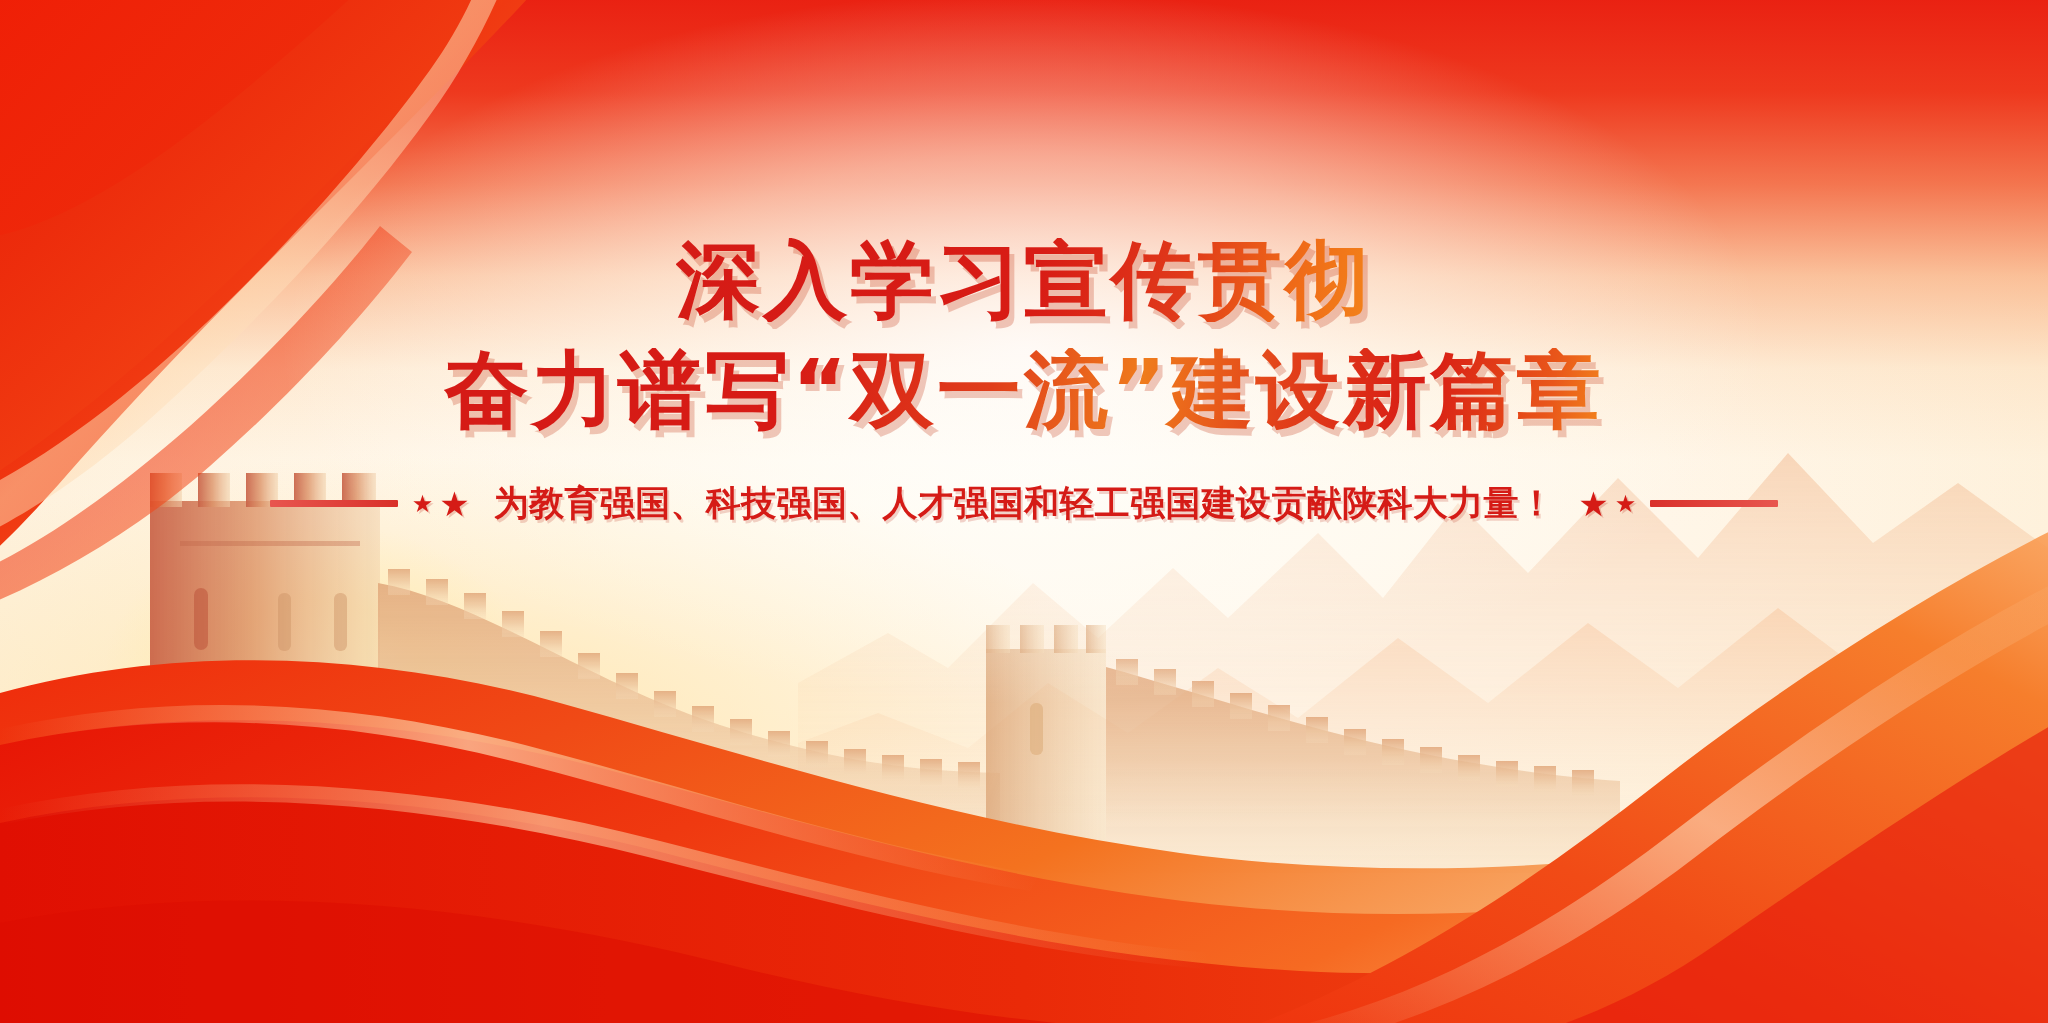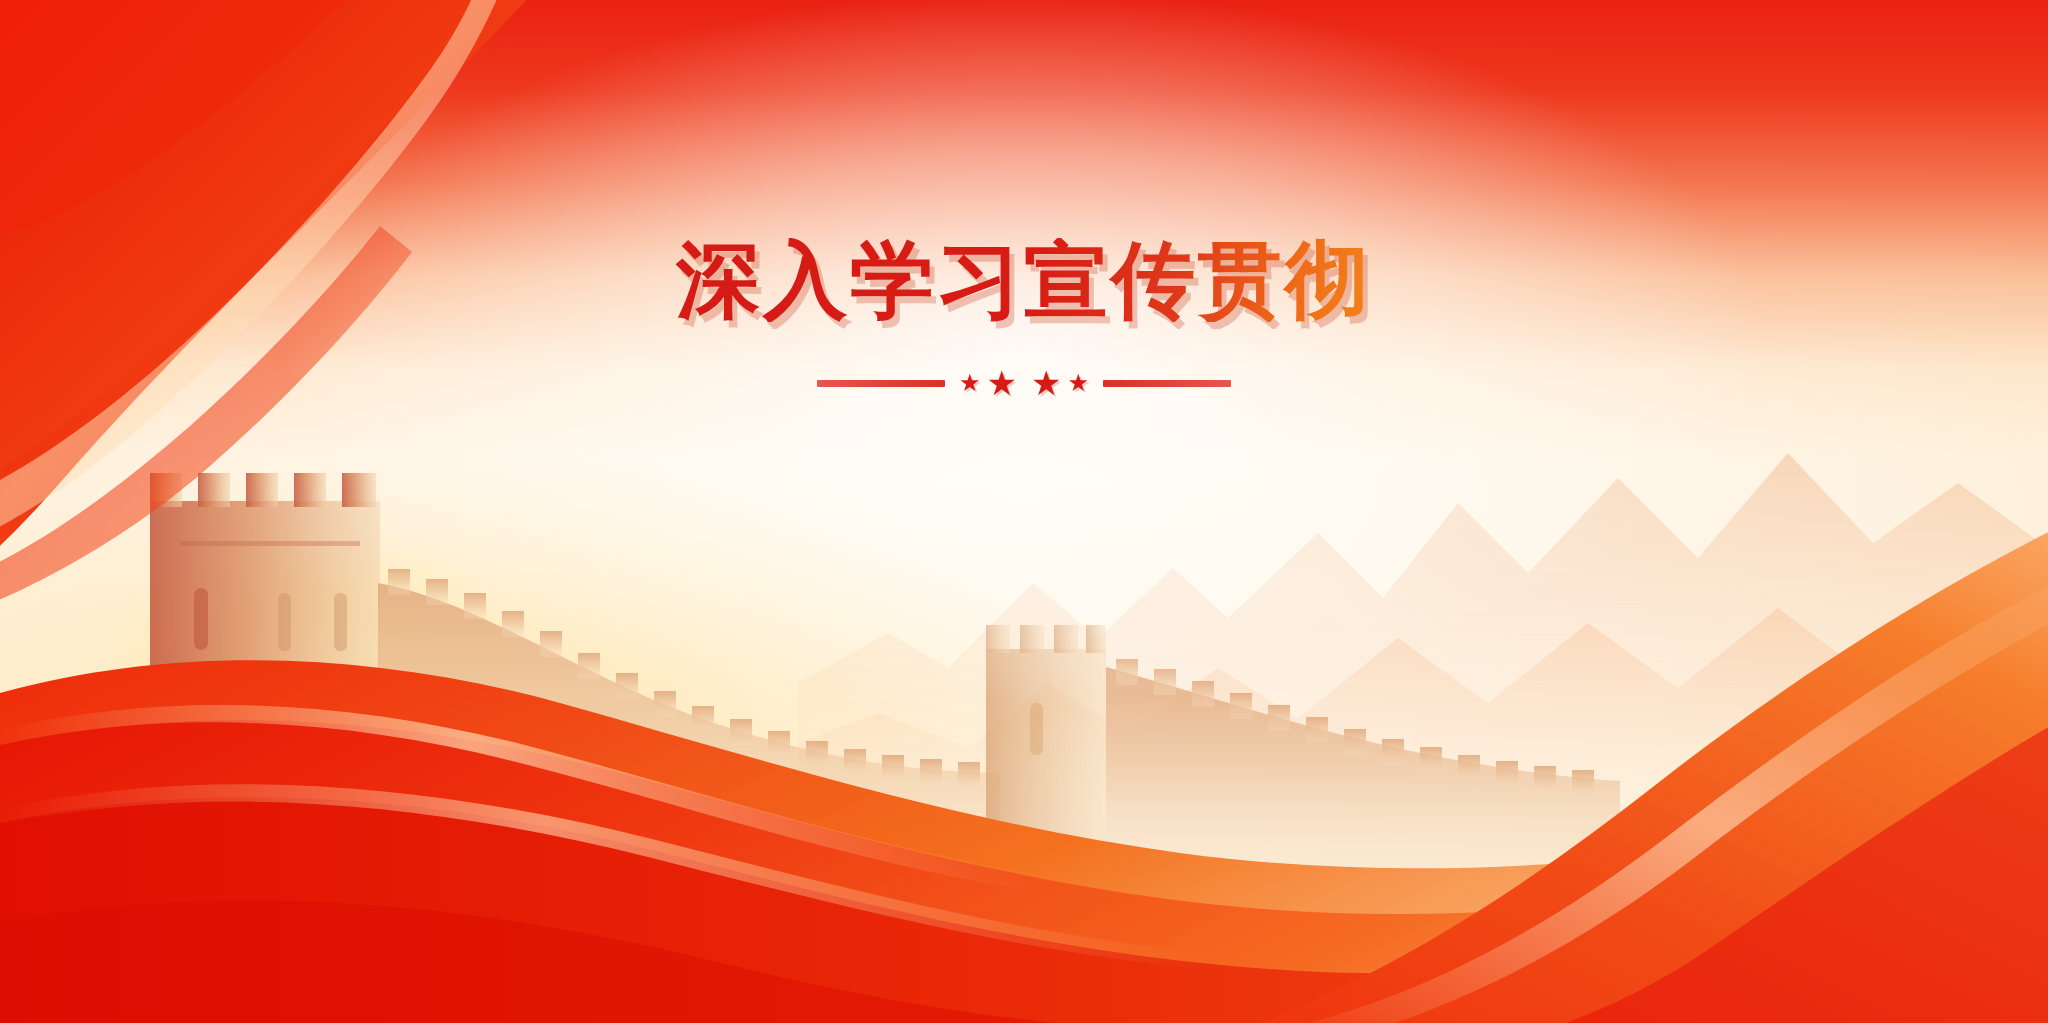--- a/index.html
+++ b/index.html
@@ -366,30 +366,32 @@
 
   <div class="bg-layer">
       <div class="glow"></div>
     </div>
 
   <div class="content">
 
     <div class="headline line1">深入学习宣传贯彻</div>
 
 
+    <div class="headline line3">奋力谱写“双一流”建设新篇章</div>
 
     <div class="subline">
 
       <span class="rule"></span>
 
       <span class="stars">
         <span class="star sm">★</span>
         <span class="star lg">★</span>
       </span>
 
+      <span class="subtitle">为教育强国、科技强国、人才强国和轻工强国建设贡献陕科大力量！</span>
 
       <span class="stars">
         <span class="star lg">★</span>
         <span class="star sm">★</span>
       </span>
 
       <span class="rule right"></span>
 
     </div>
   </div>

